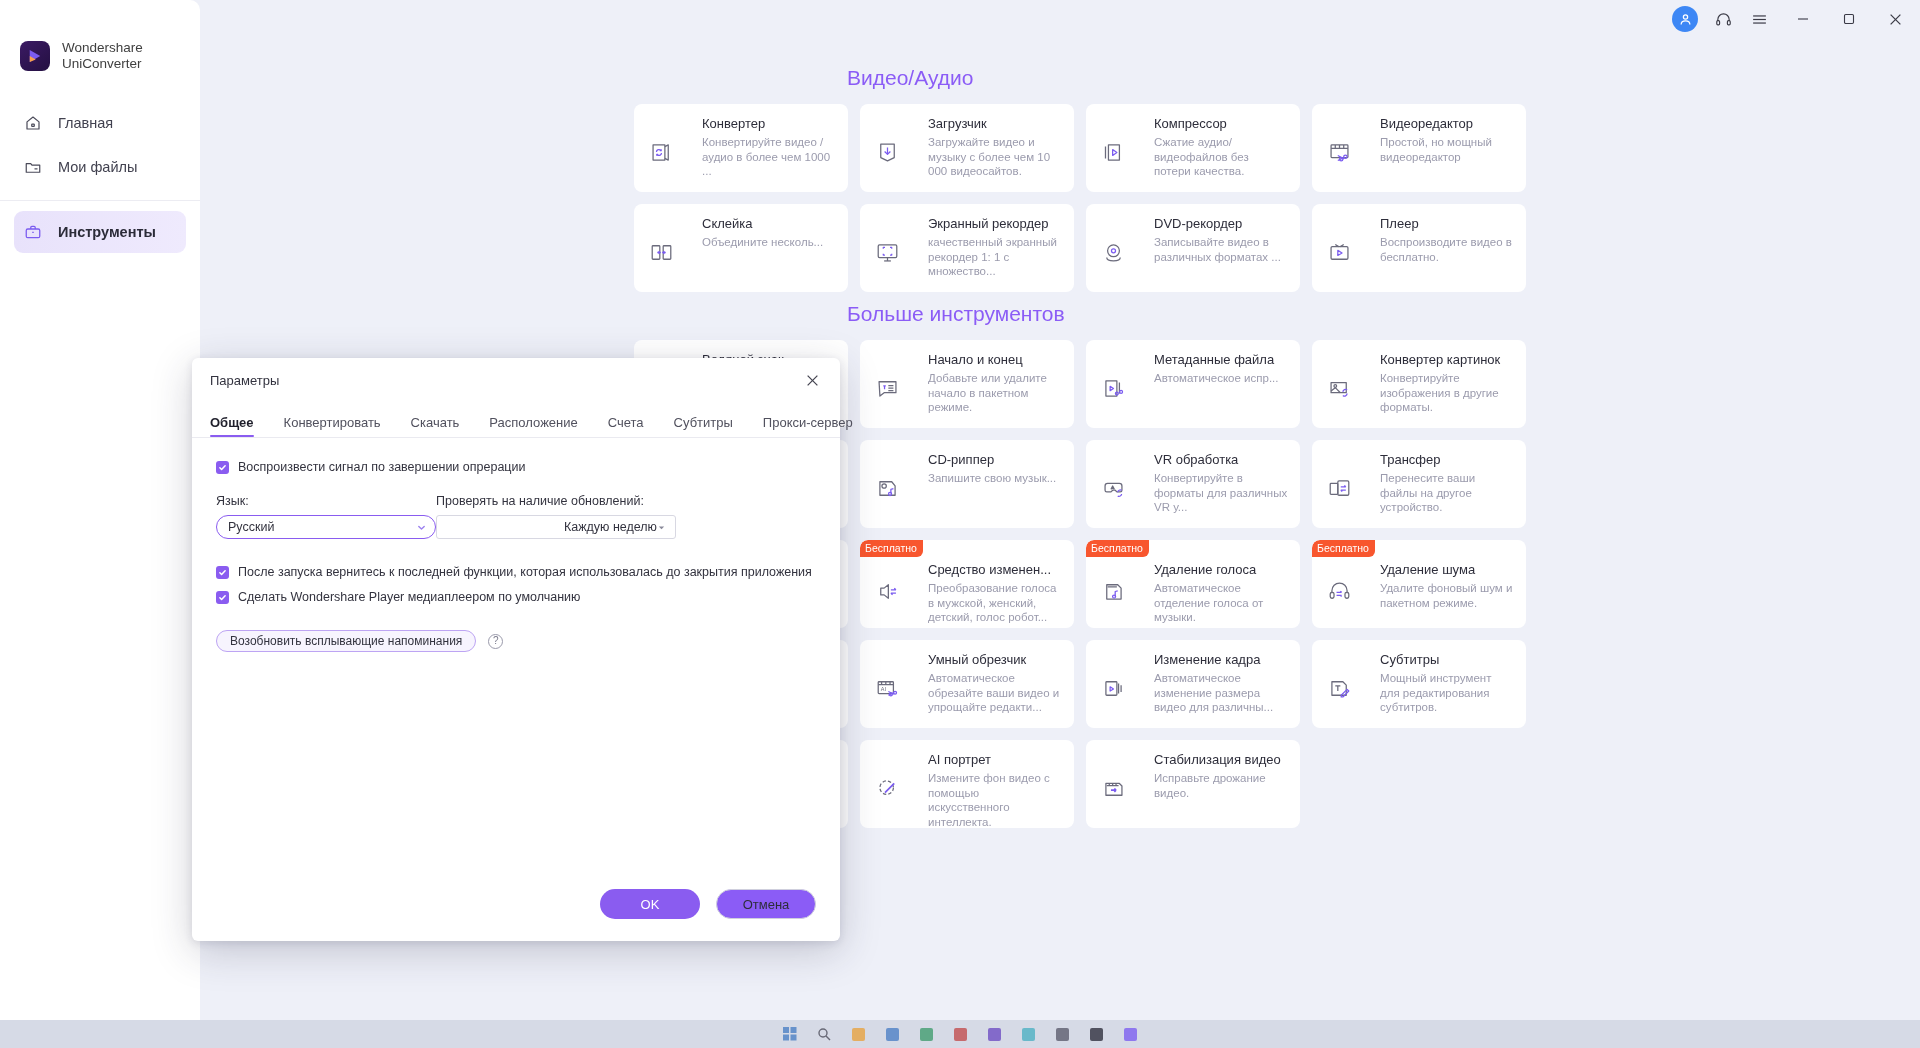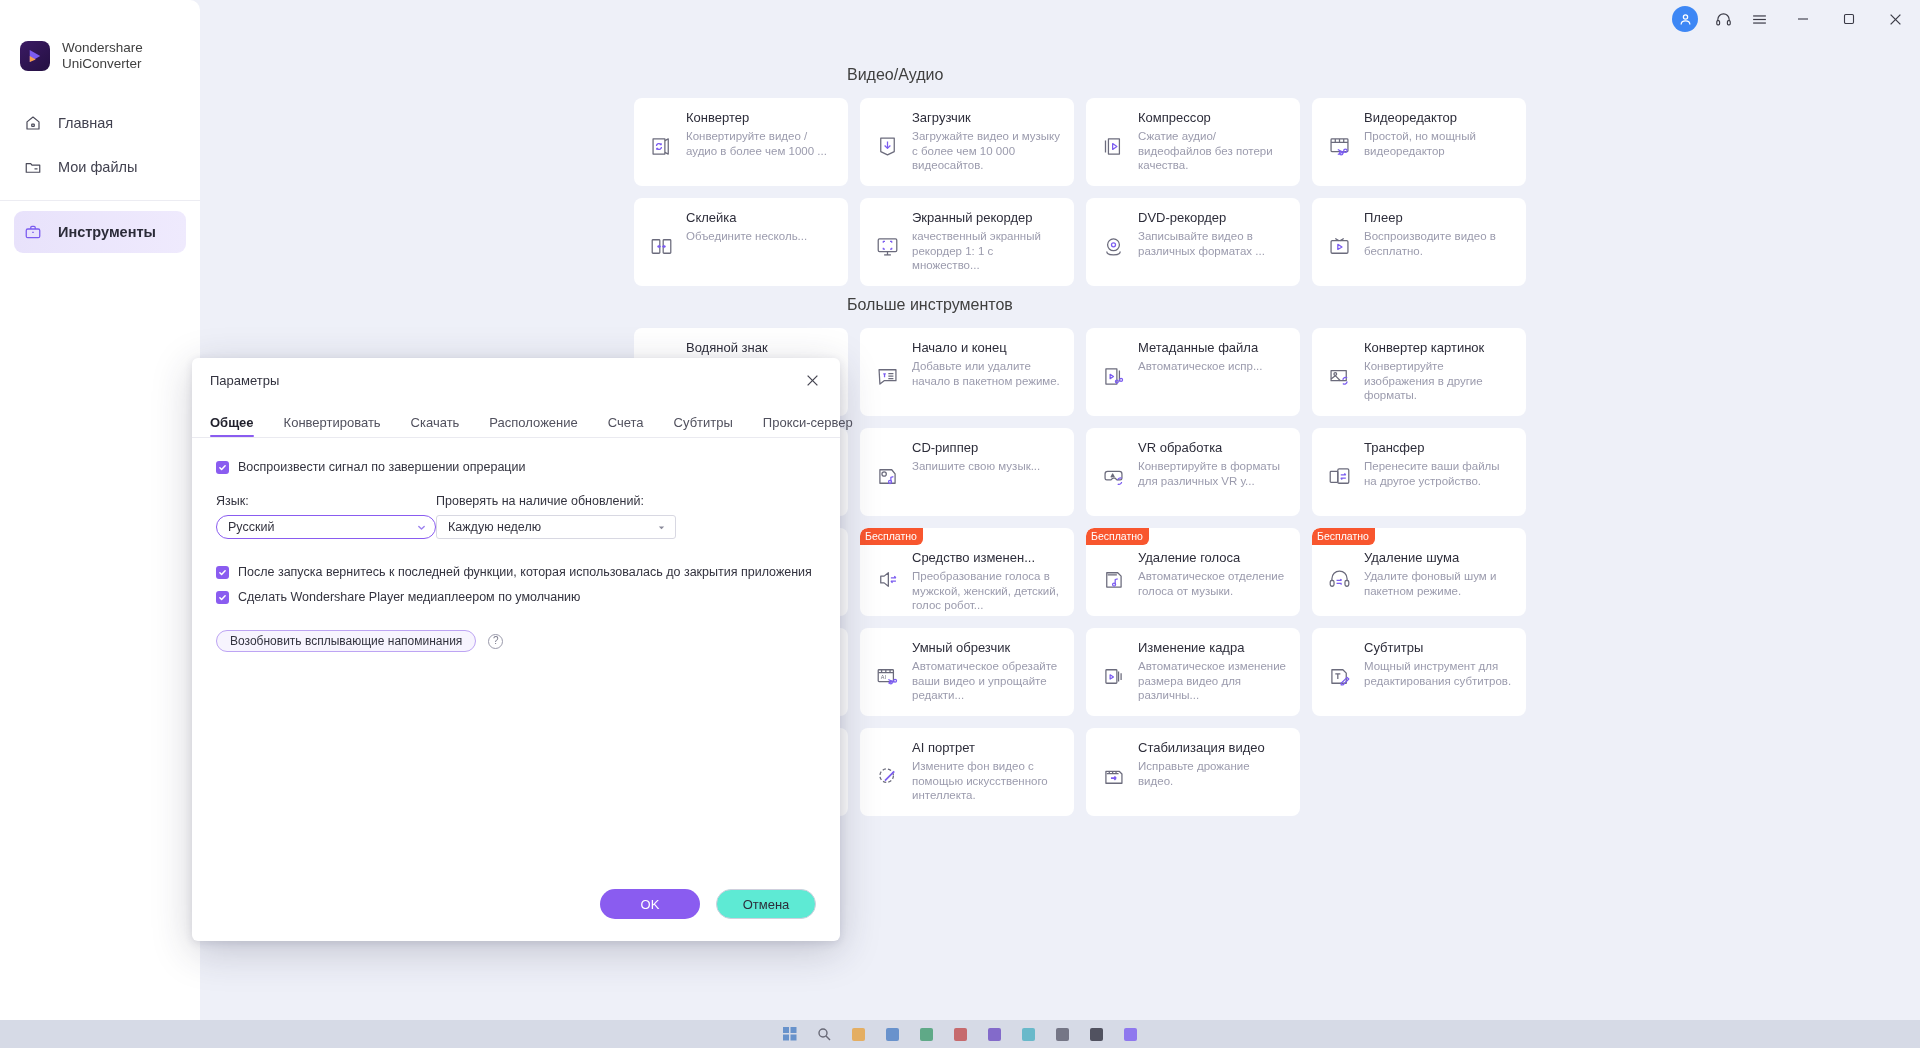--- a/index.html
+++ b/index.html
@@ -84,35 +84,35 @@
   }
   .nav-item.active .ic { color: #7b5cf0; }
 
   
   .content {
     position: absolute; top: 38px; left: 200px; right: 0; bottom: 28px;
     overflow: hidden;
     padding: 18px 0 0 0;
   }
   .section-title {
-    font-size: 16px; color: #404040; font-weight: 400;
+    font-size: 21px; color: #8b5cf6; font-weight: 400;
     margin: 10px 0 14px 647px;
   }
   .grid {
     display: grid;
     grid-template-columns: repeat(4, 214px);
     gap: 12px;
     margin-left: 434px;
   }
   .card {
     background: #ffffff;
     border-radius: 8px;
     height: 88px;
     padding: 12px 12px 4px 10px;
-    display: flex; gap: 8px;
+    display: flex; gap: 24px;
     position: relative;
     overflow: hidden;
   }
   .card-ico {
     width: 34px; height: 34px;
     flex: 0 0 34px;
     display: flex; align-items: center; justify-content: center;
     color: #6b6b7c;
     align-self: center;
   }
@@ -199,21 +199,21 @@
     background: #fff;
     display: flex; align-items: center;
     padding: 0 9px 0 11px;
     font-size: 12.5px; color: #33333f;
     position: relative;
   }
   .select.focused { border-color: #8a5cf0; }
   .select .val { flex: 1; }
   .select .caret { color: #8a8a9a; display: flex; align-items: center; }
   .select.focused .caret { color: #9c82ef; }
-  .select.plain { border-radius: 3px; }
+  .select.plain { border-radius: 3px; text-align: right; }
 
   .chk-group { margin-top: 26px; }
   .chk-group .chk-row { margin-bottom: 11px; }
 
   .pill-row { display: flex; align-items: center; gap: 12px; margin-top: 26px; }
   .pill-btn {
     height: 22px; border-radius: 11px;
     border: 1px solid #bda4f3;
     background: #f7f4fe;
     display: inline-flex; align-items: center;
@@ -232,21 +232,21 @@
     display: flex; align-items: center; justify-content: flex-end;
     gap: 16px; padding-right: 24px;
   }
   .btn {
     height: 30px; min-width: 100px;
     border-radius: 15px;
     display: inline-flex; align-items: center; justify-content: center;
     font-size: 13px;
   }
   .btn-primary { background: #8a5cf0; color: #fff; }
-  .btn-secondary { background: #5eead4; color: #2d2d3a; border: 1px solid #cfcfdd; }
+  .btn-secondary { background: #8b5cf6; color: #2d2d3a; border: 1px solid #cfcfdd; }
 
   
   .taskbar {
     position: absolute; left: 0; right: 0; bottom: 0; height: 28px;
     background: #d6dae6;
     display: flex; align-items: center; justify-content: center;
     gap: 18px;
     z-index: 200;
   }
   .tb-item { width: 16px; height: 16px; opacity: 0.78; display: flex; align-items:center; justify-content:center;}

